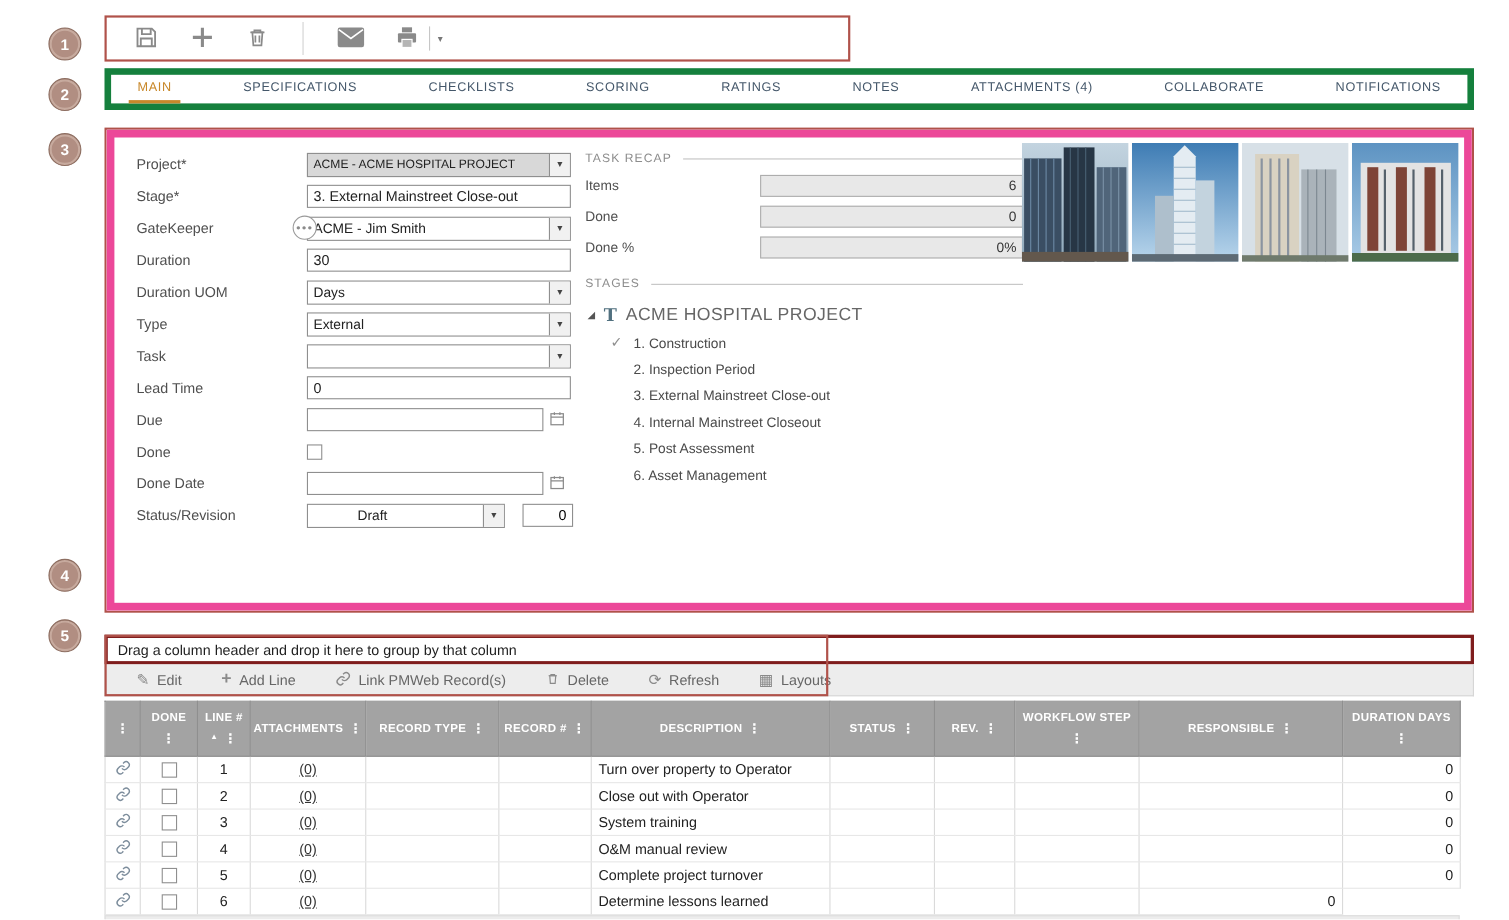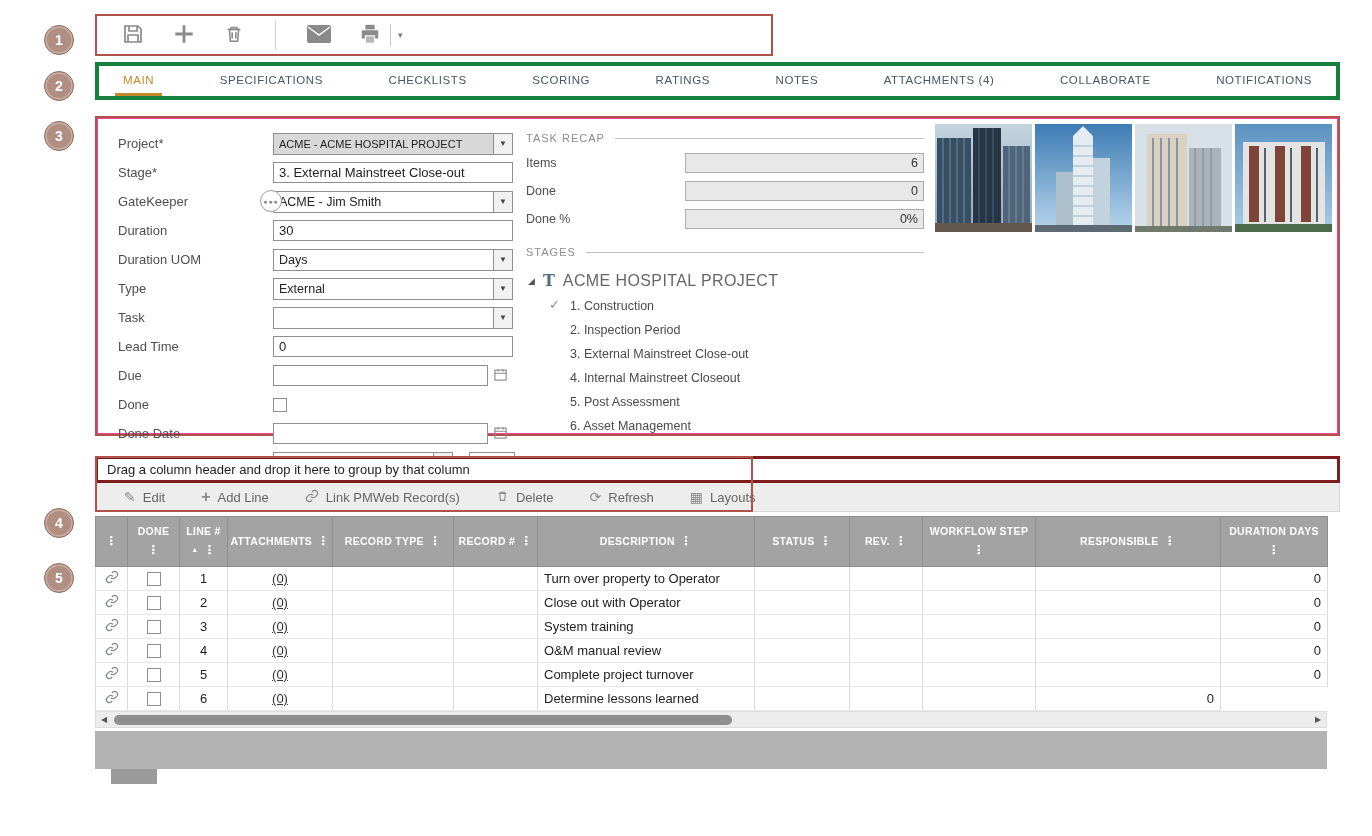--- a/index.html
+++ b/index.html
@@ -17,29 +17,29 @@
 
   
   .main-toolbar { width:678px; height:42px; border:2px solid #b0524a; display:flex; align-items:center;
                   gap:26px; padding-left:24px; background:#fff; }
   .tb-icon { background:none; border:none; cursor:pointer; display:flex; align-items:center; padding:0; }
   .tb-divider { width:1px; height:30px; background:#d2d2d2; margin:0 4px; }
   .print-group { display:flex; align-items:center; }
   .print-caret { margin-left:8px; padding-left:7px; border-left:1px solid #c6c6c6; color:#777; font-size:9px; height:22px; display:flex; align-items:center; }
 
   
-  .tabs { margin-top:6px; height:38px; border:4px solid #15803d; display:flex; justify-content:space-between;
+  .tabs { margin-top:6px; height:38px; border:6px solid #15803d; display:flex; justify-content:space-between;
           align-items:stretch; padding:0 16px; background:#fff; }
   .tab { display:flex; align-items:center; padding:0 8px; font-size:11.5px; letter-spacing:0.6px;
          color:#44576a; cursor:pointer; border-bottom:3px solid transparent; white-space:nowrap; }
   .tab.active { color:#c8882a; border-bottom-color:#c8882a; }
 
   
   .form-outer { margin-top:16px; border:2px solid #b0524a; }
-  .form-panel { border:1px solid #ec4899; height:316px; position:relative; background:#fff; }
+  .form-panel { border:7px solid #ec4899; height:437px; position:relative; background:#fff; }
 
   .fields { position:absolute; left:20px; top:10px; width:410px; }
   .frow { display:flex; align-items:center; height:29px; position:relative; }
   .flabel { width:155px; font-size:13px; color:#4f4f4f; }
   .tinput { width:240px; height:21px; border:1px solid #8f8f8f; font-size:13px; padding:0 5px;
             font-family:inherit; color:#222; background:#fff; }
   .tinput.num { }
   .tinput.short { width:215px; }
   .combo { width:240px; height:22px; border:1px solid #8f8f8f; display:flex; align-items:center; background:#fff; cursor:pointer; }
   .combo-val { flex:1; font-size:12.5px; padding:0 5px; white-space:nowrap; overflow:hidden; color:#222; }

